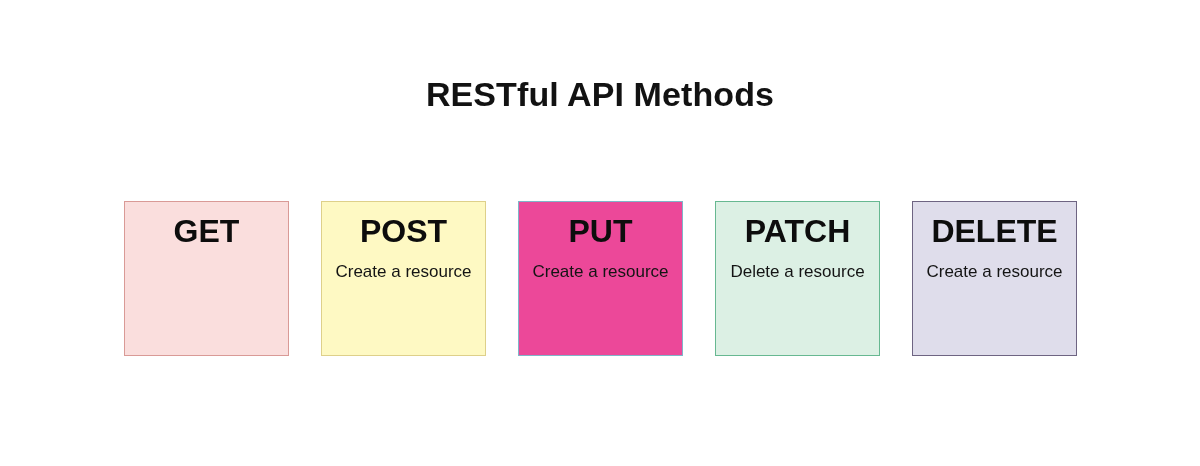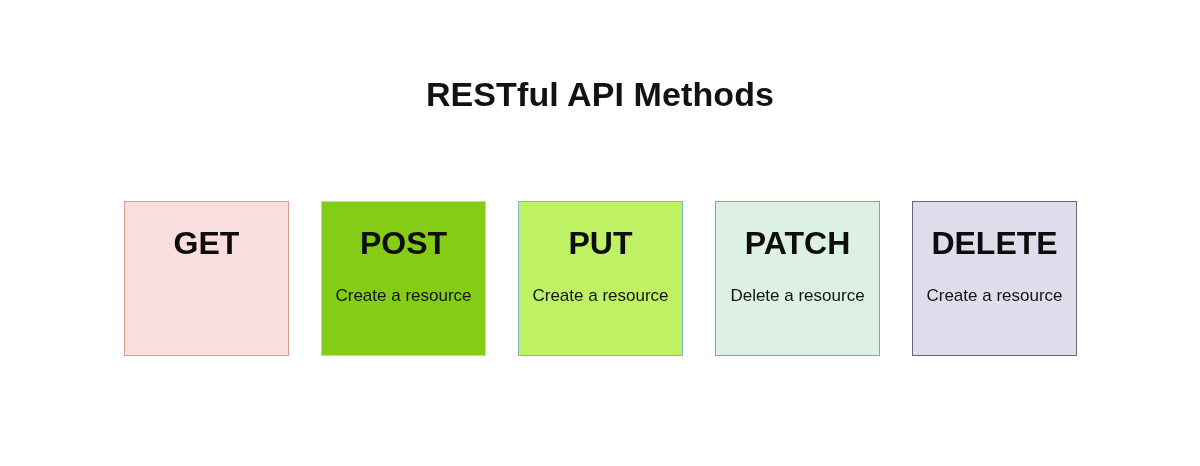--- a/index.html
+++ b/index.html
@@ -43,22 +43,21 @@
   }
   .method-card {
     width: 165px;
     height: 155px;
     box-sizing: border-box;
     border: 1px solid #cccccc;
     display: flex;
     flex-direction: column;
     align-items: center;
     justify-content: flex-start;
-    padding-top: 24px;
-    gap: 12px;
+    padding-top: 12px;
   }
   .method-name {
     font-size: 32px;
     font-weight: bold;
     color: #0d0d0d;
     line-height: 1.12;
     text-align: center;
     white-space: nowrap;
   }
   .method-desc {
@@ -77,26 +76,26 @@
 <div class="page">
 
   <div class="page-title" style="color: rgb(18, 18, 18);">RESTful API Methods</div>
 
   <div class="cards-row">
 
     <div class="method-card" style="background: rgb(250, 222, 221); border-color: rgb(217, 154, 150);">
       <div class="method-name">GET</div>
     </div>
 
-    <div class="method-card" style="background: #84cc16; border-color: rgb(222, 208, 138);">
+    <div class="method-card" style="background: #fef9c3; border-color: rgb(222, 208, 138);">
       <div class="method-name">POST</div>
       <div class="method-desc">Create a resource</div>
     </div>
 
-    <div class="method-card" style="background: #bef264; border-color: rgb(127, 181, 201);">
+    <div class="method-card" style="background: #ec4899; border-color: rgb(127, 181, 201);">
       <div class="method-name">PUT</div>
       <div class="method-desc">Create a resource</div>
     </div>
 
     <div class="method-card" style="background: rgb(220, 240, 228); border-color: rgb(103, 184, 145);">
       <div class="method-name">PATCH</div>
       <div class="method-desc">Delete a resource</div>
     </div>
 
     <div class="method-card" style="background: rgb(223, 221, 235); border-color: rgb(110, 100, 130);">

